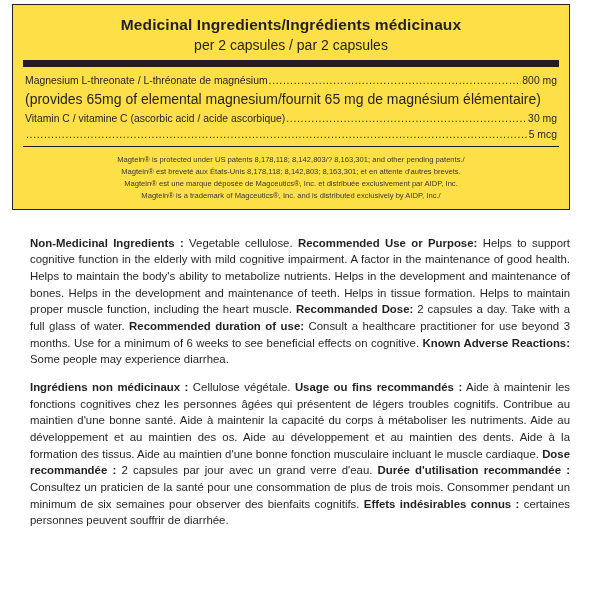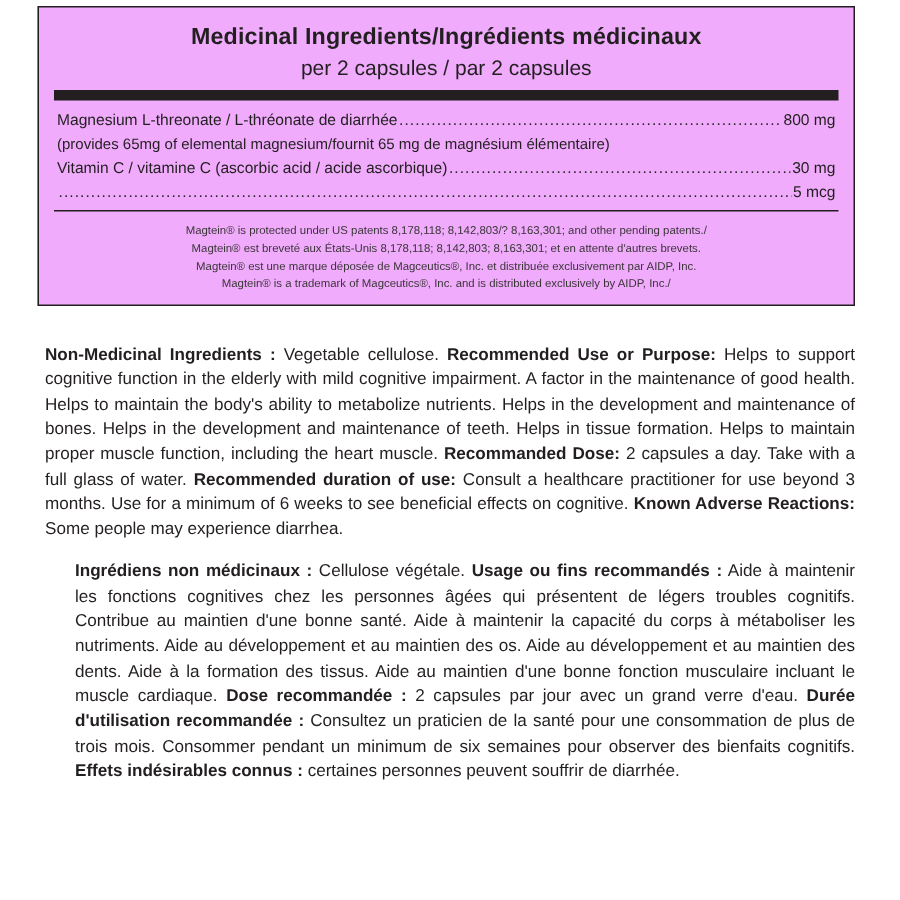--- a/index.html
+++ b/index.html
@@ -17,25 +17,25 @@
   .page {
     width: 600px;
     height: 600px;
     box-sizing: border-box;
     position: relative;
     overflow: hidden;
   }
 
   
   .panel {
-    margin: 4px 30px 0 25px;
+    margin: 4px 30px 0 12px;
     border: 1px solid #231f20;
     box-sizing: border-box;
     padding: 8px 0 6px 0;
-    background: #f0abfc;
+    background: #fde047;
   }
   .panel-title {
     text-align: center;
     font-size: 15.5px;
     font-weight: bold;
     letter-spacing: 0.1px;
     color: #231f20;
     line-height: 1.25;
     padding: 2px 10px 0 10px;
   }
@@ -75,21 +75,21 @@
     overflow: hidden;
     white-space: nowrap;
     letter-spacing: 0.7px;
     margin: 0 1px;
     color: #231f20;
   }
   .ing-amount {
     flex: 0 0 auto;
   }
   .ing-note {
-    font-size: 10px;
+    font-size: 14px;
     line-height: 1.55;
     color: #231f20;
   }
   .footnotes {
     padding: 7px 12px 2px 12px;
   }
   .footnote {
     font-size: 7.6px;
     line-height: 1.55;
     color: #3a3537;
@@ -102,40 +102,40 @@
     padding-top: 13px;
     font-size: 11.4px;
     line-height: 1.46;
     color: #231f20;
     text-align: justify;
   }
   .para {
     margin-bottom: 11px;
     text-align: justify;
   }
-  .para:last-child { margin-bottom: 0; margin-left: 20px; }
+  .para:last-child { margin-bottom: 0; }
   b, .hd {
     font-weight: bold;
   }
 </style>
 </head>
 <body>
 
 <div class="page">
 
   <div class="panel">
     <div class="panel-title">Medicinal Ingredients/Ingrédients médicinaux</div>
     <div class="panel-subtitle">per 2 capsules / par 2 capsules</div>
 
     <div class="rule-thick"></div>
 
     <div class="ingredient-list">
 
       <div class="ing-row">
-        <span class="ing-name">Magnesium L-threonate / L-thréonate de diarrhée</span>
+        <span class="ing-name">Magnesium L-threonate / L-thréonate de magnésium</span>
         <span class="ing-dots">...............................................................................................................................................</span>
         <span class="ing-amount">800 mg</span>
       </div>
       <div class="ing-note">(provides 65mg of elemental magnesium/fournit 65 mg de magnésium élémentaire)</div>
 
       <div class="ing-row">
         <span class="ing-name">Vitamin C / vitamine C (ascorbic acid / acide ascorbique)</span>
         <span class="ing-dots">...............................................................................................................................................</span>
         <span class="ing-amount">30 mg</span>
       </div>

